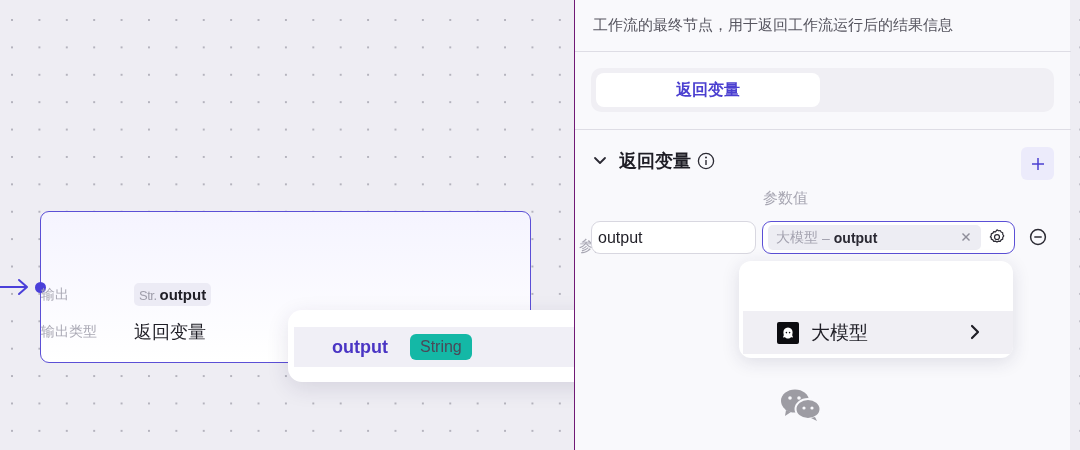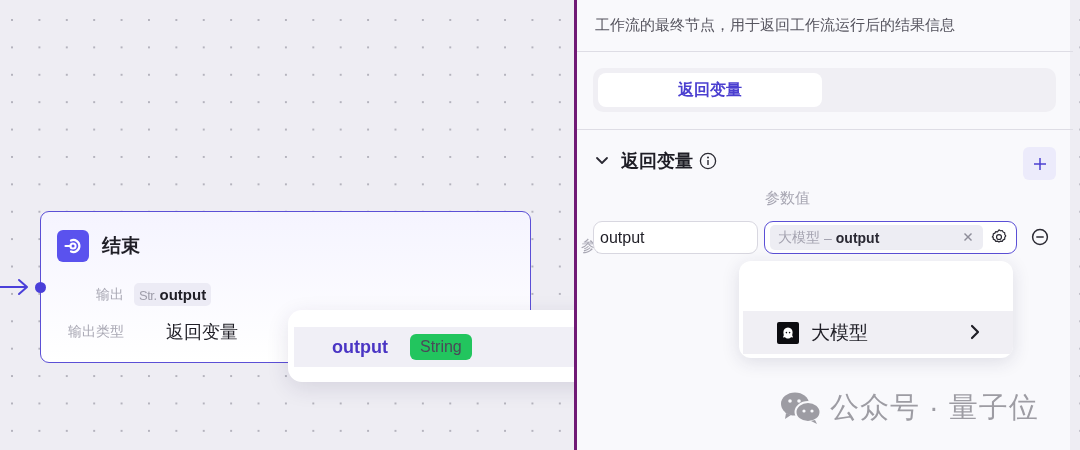--- a/index.html
+++ b/index.html
@@ -26,50 +26,50 @@
     border-radius: 50%; background: #4a3fd9;
   }
   .node-head { position: absolute; left: 16px; top: 18px; display: flex; align-items: center; }
   .node-icon {
     width: 32px; height: 32px; border-radius: 6px; background: #5a52ee;
     display: flex; align-items: center; justify-content: center;
   }
   .node-title { margin-left: 13px; font-size: 19px; font-weight: 700; color: #1f1e26; }
   .node-row { position: absolute; display: flex; align-items: center; }
   .node-row.r1 { left: 0; top: 71px; }
-  .node-row.r2 { left: 0; top: 108px; gap: 32px; }
-  .node-label { width: 83px; text-align: right; font-size: 14px; color: #a9a8b4; }
+  .node-row.r2 { left: 0; top: 108px; }
+  .node-label { width: 83px; text-align: left; font-size: 14px; color: #a9a8b4; }
   .node-tag {
     margin-left: 10px; padding: 3px 5px; border-radius: 5px; background: #ecebf5;
     font-size: 15px; display: flex; align-items: baseline;
   }
   .node-tag .type { color: #9f9eab; font-size: 13px; margin-right: 3px; letter-spacing: -0.5px; }
   .node-tag .name { color: #1f1e26; font-weight: 600; }
   .node-value { margin-left: 10px; font-size: 18px; color: #1f1e26; }
 
   
   .out-pop {
     position: absolute; left: 288px; top: 310px; width: 450px; height: 72px;
     background: #ffffff; border-radius: 14px;
     box-shadow: 0 6px 22px rgba(40,36,80,0.12);
   }
   .out-pop-row {
     position: absolute; left: 6px; top: 17px; width: 439px; height: 40px;
     background: #f0eff6; display: flex; align-items: center;
   }
   .out-pop-name { margin-left: 38px; font-size: 18px; font-weight: 700; color: #4a35c4; }
   .out-pop-type {
-    margin-left: 22px; padding: 4px 10px; border-radius: 6px; background: #22c55e;
+    margin-left: 22px; padding: 4px 10px; border-radius: 6px; background: #14b8a6;
     font-size: 16px; color: #4a4958;
   }
 
   
   .panel {
     position: absolute; left: 574px; top: 0; width: 496px; height: 450px;
-    background: #f9f9fc; border-left: 3px solid #701a75;
+    background: #f9f9fc; border-left: 1px solid #701a75;
   }
   .panel-desc {
     position: absolute; left: 18px; top: 16px; font-size: 15px; color: #56555f;
   }
   .divider { position: absolute; left: 0; width: 496px; height: 1px; background: #dedde5; }
   .divider.d1 { top: 51px; }
   .divider.d2 { top: 129px; }
   .seg {
     position: absolute; left: 16px; top: 68px; width: 463px; height: 44px;
     background: #f0eff4; border-radius: 10px; display: flex; padding: 5px;
@@ -142,30 +142,20 @@
 </head>
 <body>
 
 <svg class="edge-arrow" viewBox="0 0 40 20">
   <line x1="0" y1="10" x2="27" y2="10" stroke="#4a3fd9" stroke-width="2"></line>
   <polyline points="19,3 27,10 19,17" fill="none" stroke="#4a3fd9" stroke-width="2" stroke-linecap="round" stroke-linejoin="round"></polyline>
 </svg>
 
 <div class="node">
   <div class="node-handle"></div>
-  <div class="node-head">
-    <div class="node-icon">
-      <svg width="20" height="20" viewBox="0 0 20 20">
-        <path d="M8 4.5 A6 6 0 1 1 8 15.5" fill="none" stroke="#fff" stroke-width="2.2" stroke-linecap="round"></path>
-        <circle cx="10" cy="10" r="2.6" fill="none" stroke="#fff" stroke-width="2"></circle>
-        <line x1="2.5" y1="10" x2="7.5" y2="10" stroke="#fff" stroke-width="2.2" stroke-linecap="round"></line>
-      </svg>
-    </div>
-    <span class="node-title">结束</span>
-  </div>
   <div class="node-row r1">
     <span class="node-label">输出</span>
     <span class="node-tag">
       <span class="type">Str.</span>
       <span class="name">output</span>
     </span>
   </div>
   <div class="node-row r2">
     <span class="node-label">输出类型</span>
     <span class="node-value">返回变量</span>
@@ -253,14 +243,13 @@
   <svg width="42" height="34" viewBox="0 0 42 34">
     <ellipse cx="15" cy="13" rx="14" ry="11.5" fill="#8d8c94"></ellipse>
     <path d="M6 22 L5 28 L11 24 Z" fill="#8d8c94"></path>
     <ellipse cx="28" cy="21" rx="12.5" ry="10" fill="#8d8c94" stroke="#f9f9fc" stroke-width="2"></ellipse>
     <path d="M35 29 L37 33 L31 30 Z" fill="#8d8c94"></path>
     <circle cx="10" cy="10" r="1.8" fill="#f9f9fc"></circle>
     <circle cx="19" cy="10" r="1.8" fill="#f9f9fc"></circle>
     <circle cx="24" cy="20" r="1.6" fill="#f9f9fc"></circle>
     <circle cx="32" cy="20" r="1.6" fill="#f9f9fc"></circle>
   </svg>
-  <span class="text">公众号 · 量子位</span>
 </div>
 
 </body></html>

